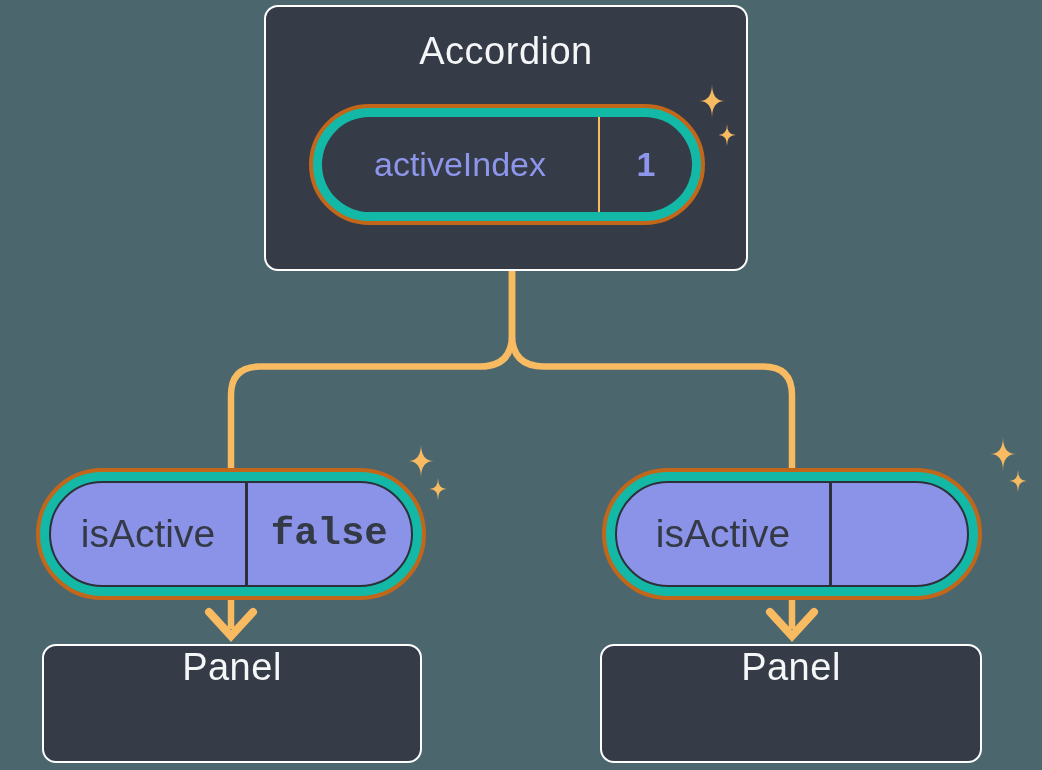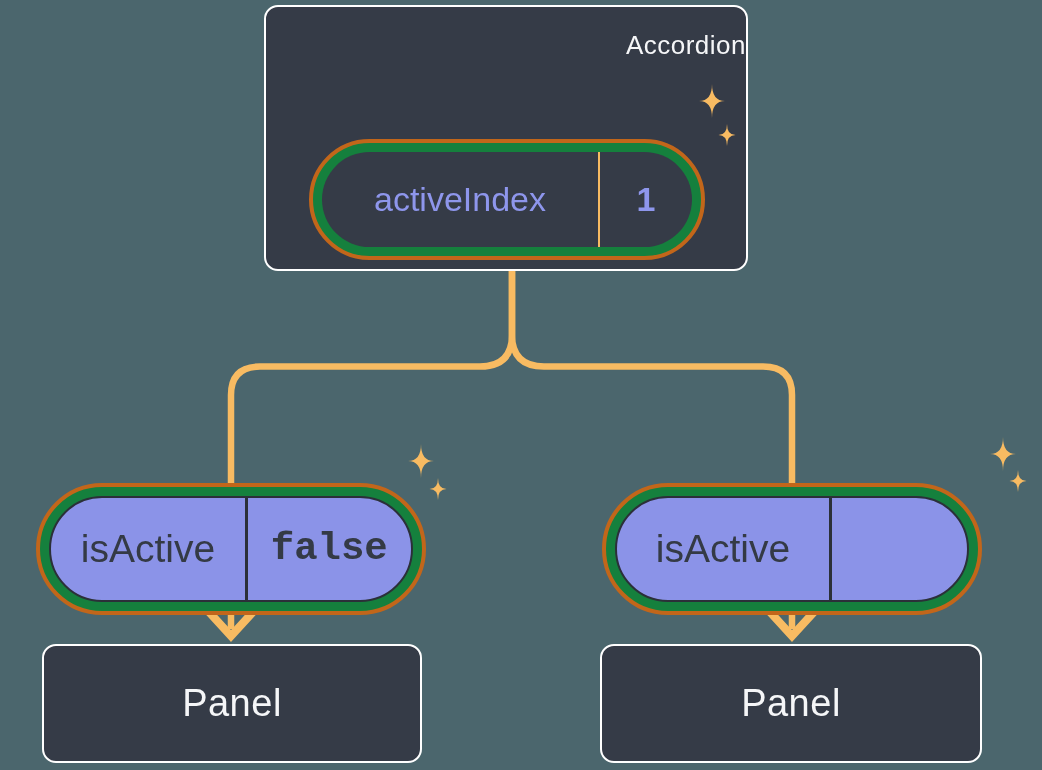--- a/index.html
+++ b/index.html
@@ -18,43 +18,42 @@
   .box{
     position:absolute;z-index:2;
     background:#353B47;
     border:2.5px solid #FFFFFF;
     border-radius:14px;
     box-sizing:border-box;
   }
   .accordion-box{left:264px;top:5px;width:484px;height:266px;}
   .box-title{
     margin-top:24px;
-    text-align:right;
+    text-align:center;
     color:#F5F6F8;
-    font-size:26px;
+    font-size:38px;
     font-weight:400;
     letter-spacing:0.5px;
     line-height:1.1;
   }
   .panel-box{
-    display:flex;align-items:center;justify-content:center;
+    display:flex;justify-content:center;
     color:#F5F6F8;font-size:38px;font-weight:400;letter-spacing:0.5px;
   }
   .panel-left{left:42px;top:644px;width:380px;height:119px;}
   .panel-right{left:600px;top:644px;width:382px;height:119px;}
 
   
   .pill{
     position:absolute;z-index:2;
     box-sizing:border-box;
-    background:#15803d;
+    background:#14b8a6;
     border:4px solid #C2661A;
     border-radius:999px;
     padding:9px;
-    margin-top:35px;
   }
   .pill-inner{
     box-sizing:border-box;
     width:100%;height:100%;
     border-radius:999px;
     display:flex;align-items:stretch;
     overflow:hidden;
   }
   .pill-inner.dark{background:#353B47;}
   .pill-inner.purple{
@@ -64,21 +63,21 @@
   .cell{
     display:flex;align-items:center;justify-content:center;
     white-space:nowrap;
   }
   .state-pill{left:309px;top:104px;width:396px;height:121px;}
   .state-pill .cell-name{width:276px;color:#8E96EC;font-size:34px;}
   .state-pill .cell-value{flex:1;color:#8E96EC;font-size:34px;font-weight:700;}
   .divider-orange{width:2px;background:#F8BB62;}
   .divider-dark{width:2.5px;background:#2B3039;}
 
-  .prop-pill{top:448px;height:132px;text-align:right;}
+  .prop-pill{top:468px;height:132px;text-align:right;}
   .prop-pill .cell{color:#343A45;}
   .prop-pill .cell-name{font-size:39px;}
   .prop-pill .cell-value{flex:1;font-size:39px;font-weight:700;font-family:Liberation Mono, monospace;}
   .prop-left{left:36px;width:390px;}
   .prop-left .cell-name{width:194px;}
   .prop-right{left:602px;width:380px;}
   .prop-right .cell-name{width:212px;}
 </style>
 </head>
 <body>

